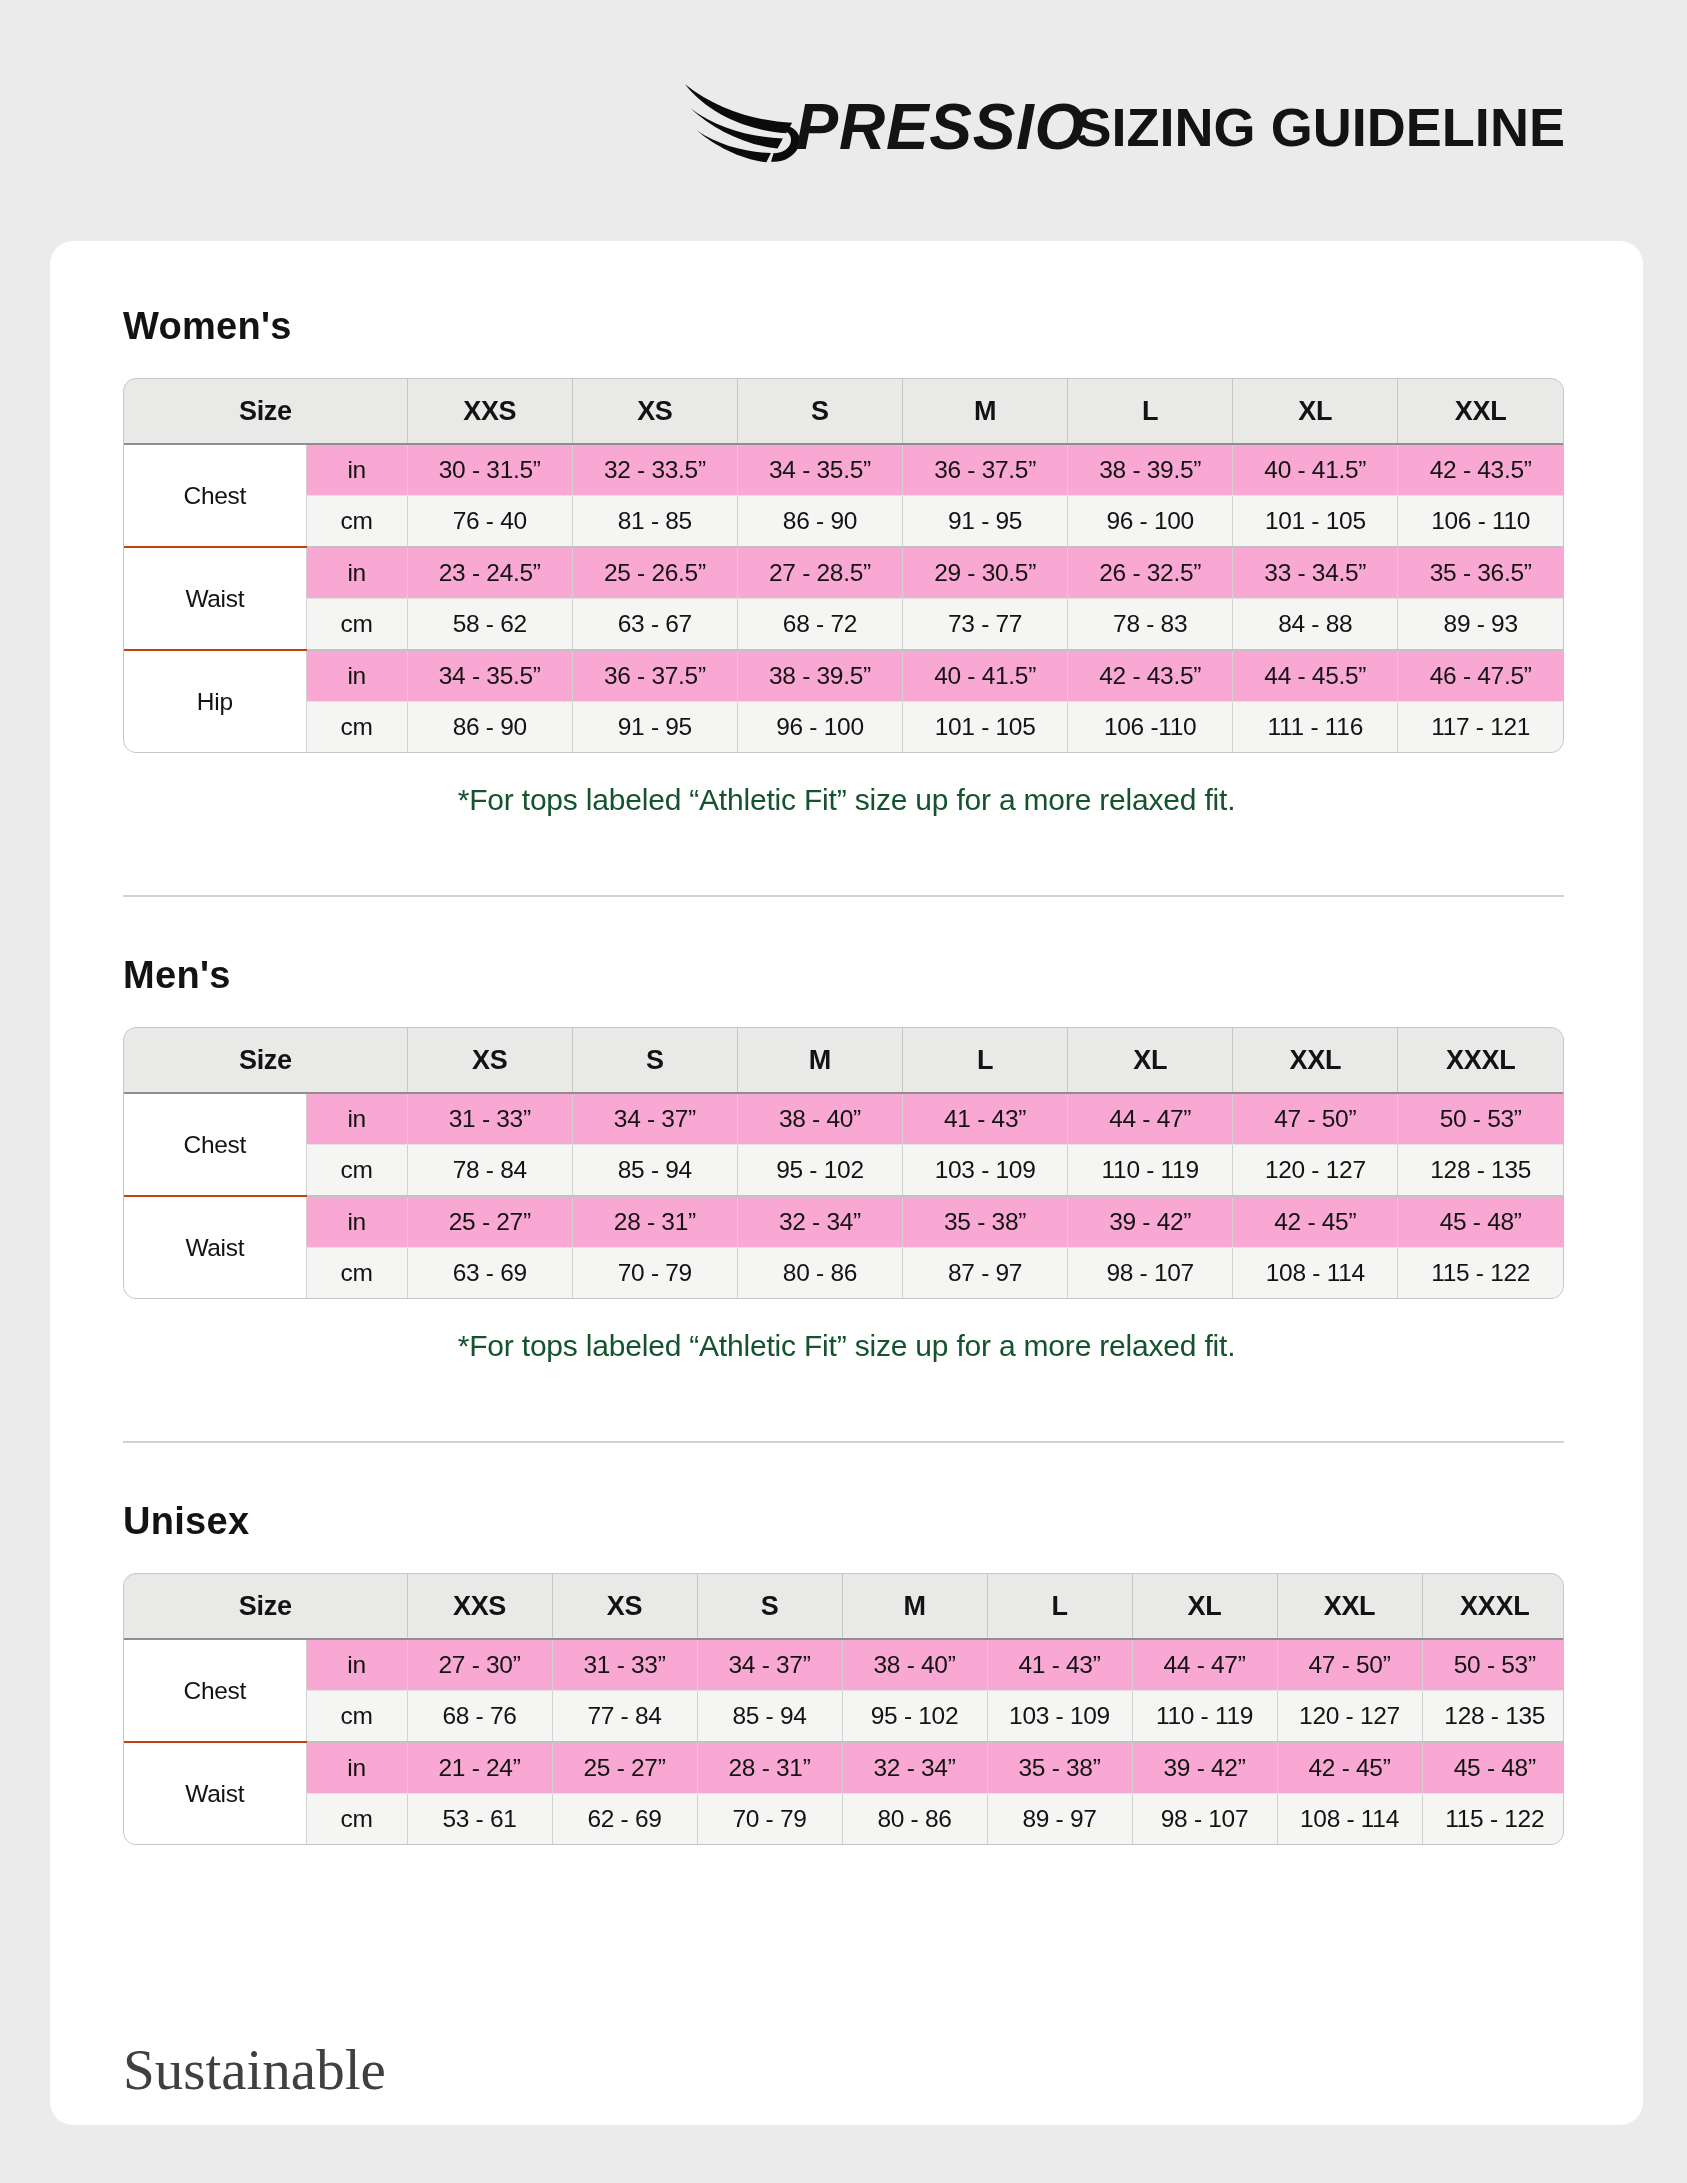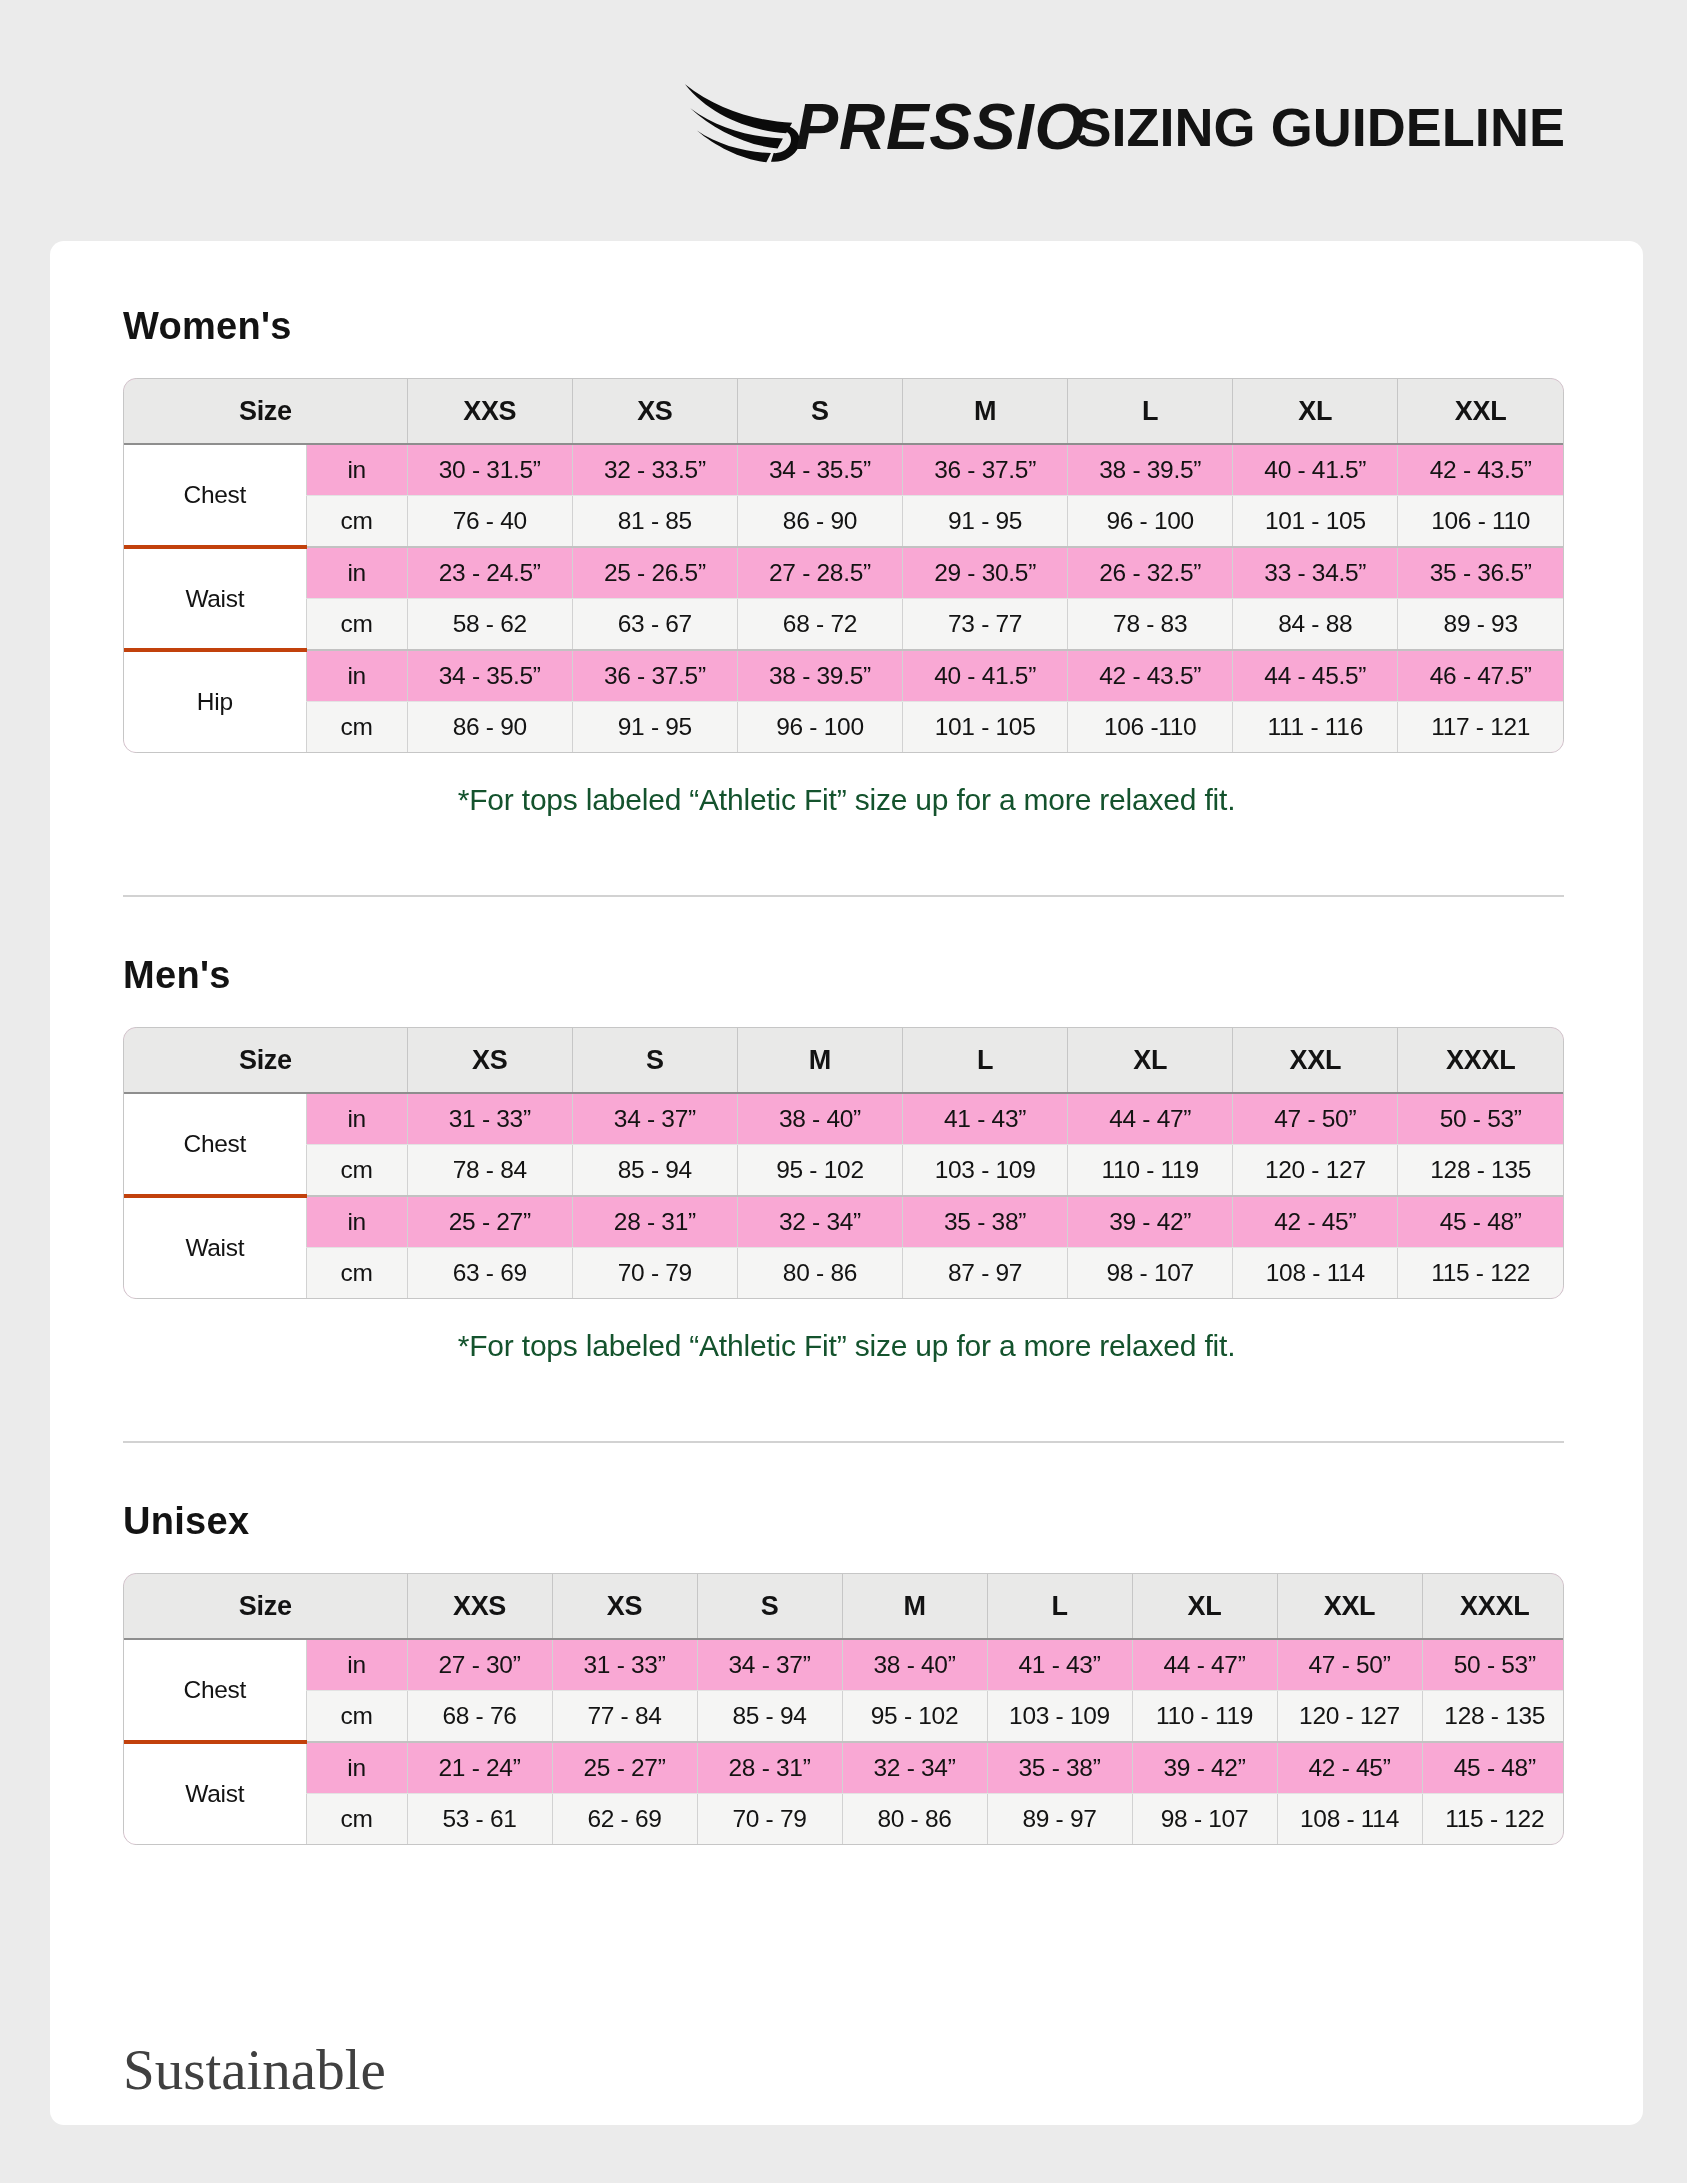--- a/index.html
+++ b/index.html
@@ -20,21 +20,21 @@
     font-style:italic;font-weight:900;font-size:64px;letter-spacing:0.7px;
     transform:scaleY(1.02);
   }
   .page-title{
     font-weight:900;font-size:53px;letter-spacing:0px;white-space:nowrap;
     transform:scaleX(1.02);transform-origin:right center;
   }
   
   .card{
     position:absolute;left:50px;top:241px;width:1593px;height:1884px;
-    background:#ffffff;border-radius:14px;box-sizing:border-box;
+    background:#ffffff;border-radius:23px;box-sizing:border-box;
     padding:0 73px;overflow:hidden;
   }
   .section-title{
     font-size:38px;font-weight:800;letter-spacing:0.3px;margin:0;
   }
   .mt-first{margin-top:64px;}
   .mt-section{margin-top:57px;}
   
   .table-wrap{
     margin-top:30px;width:1441px;box-sizing:border-box;
@@ -50,21 +50,21 @@
     border-bottom:2.6px solid #8e8e8e;border-left:1.3px solid #c6c6c6;
     text-align:center;vertical-align:middle;padding:0;
   }
   table.sizing-table thead th:first-child{border-left:none;}
   table.sizing-table td{
     height:50px;text-align:center;vertical-align:middle;
     font-size:24.5px;letter-spacing:-0.3px;padding:0;
     border-left:1.3px solid #d2d2d2;
   }
   table.sizing-table td.measure{border-left:none;background:#fff;
-    border-bottom:4px solid #c2410c;}
+    border-bottom:2px solid #c2410c;}
   table.sizing-table tr.in-row td:not(.measure){border-bottom:1.3px solid #e3e3e3;}
   table.sizing-table tr.cm-row td{border-bottom:2px solid #c2c2c2;background:#f5f5f4;}
   table.sizing-table tr:last-child td{border-bottom:none;}
   table.sizing-table tr:nth-last-child(2) td.measure{border-bottom:none;}
   
   .footnote{
     margin:30px 0 0 0;font-size:30px;color:#14532d;letter-spacing:-0.2px;text-align:center;
   }
   .divider{
     border:none;border-top:2px solid #d2d2d2;margin:78px 0 0 0;width:1441px;

